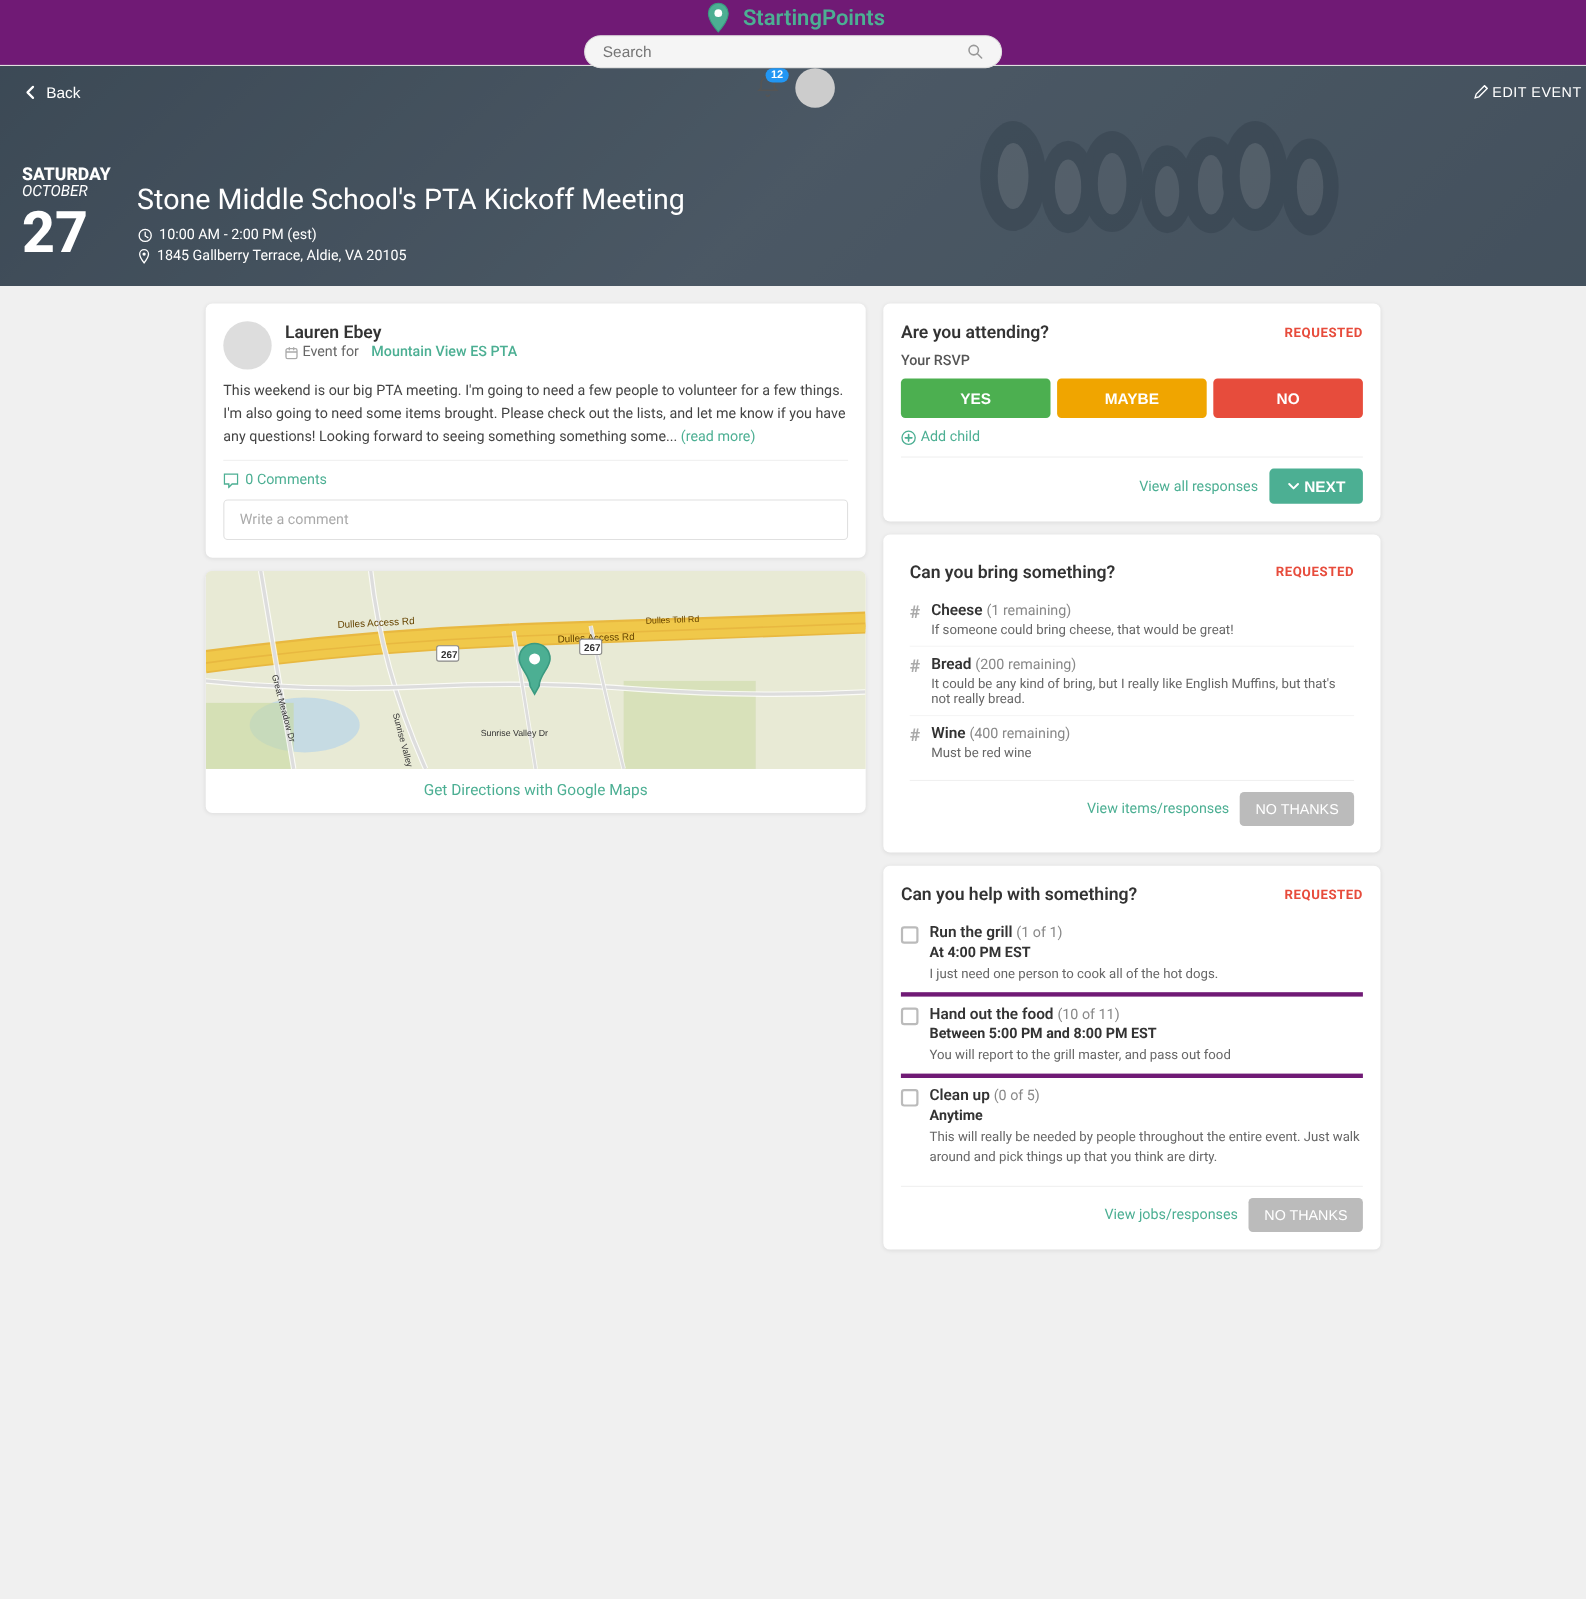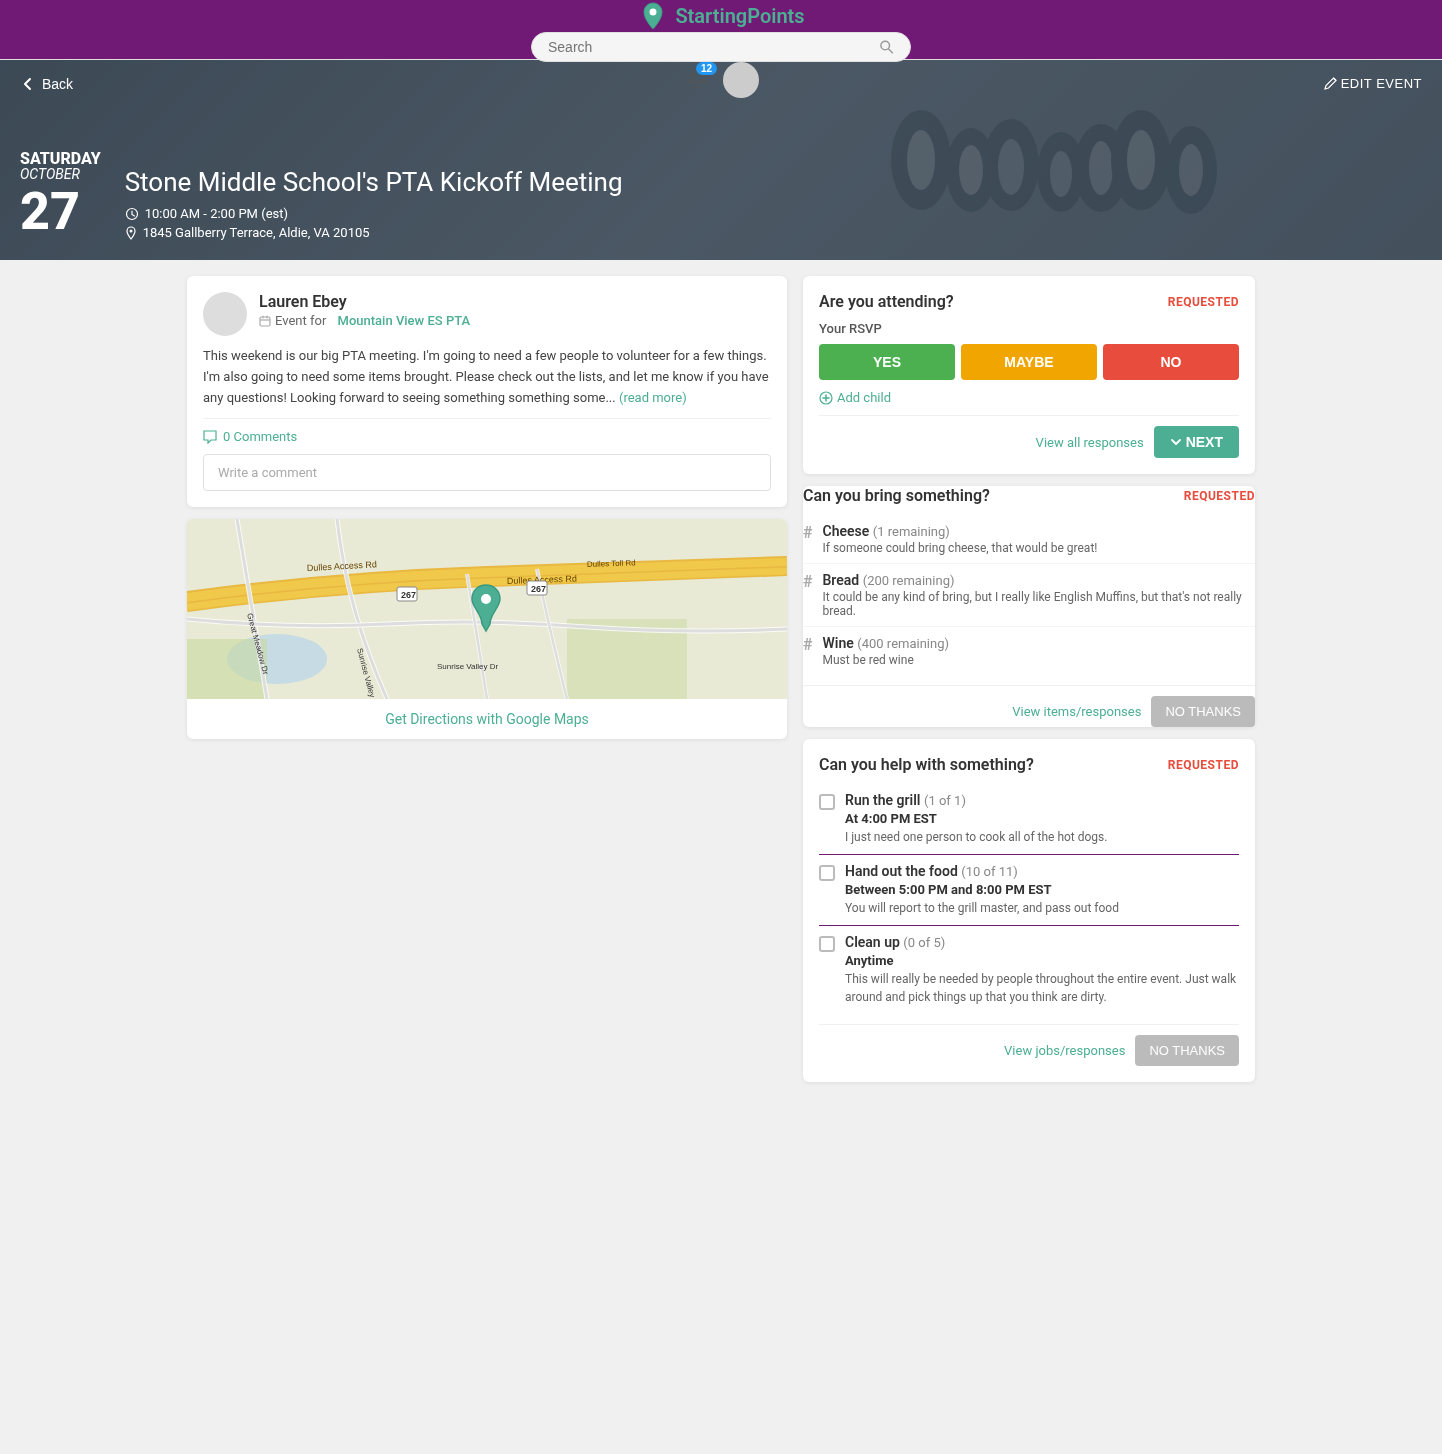--- a/index.html
+++ b/index.html
@@ -116,21 +116,21 @@
       font-size: 14px;
       cursor: pointer;
       display: flex;
       align-items: center;
       gap: 6px;
       z-index: 5;
     }
     .edit-btn {
       position: absolute;
       top: 16px;
-      right: 20px;
+      right: 4px;
       background: none;
       border: none;
       color: #fff;
       font-size: 13px;
       cursor: pointer;
       display: flex;
       align-items: center;
       gap: 4px;
       z-index: 5;
       font-weight: 500;
@@ -251,41 +251,41 @@
     .rsvp-btn-no { background: #e74c3c; color: #fff; border: none; padding: 10px 28px; border-radius: 4px; font-weight: 700; font-size: 14px; cursor: pointer; flex: 1; }
     .add-child-link { color: #4CAF93; font-size: 13px; cursor: pointer; display: flex; align-items: center; gap: 4px; }
     .rsvp-footer { display: flex; justify-content: flex-end; align-items: center; gap: 10px; margin-top: 10px; border-top: 1px solid #f0f0f0; padding-top: 10px; }
     .view-responses-link { color: #4CAF93; font-size: 13px; cursor: pointer; }
     .next-btn { background: #4CAF93; color: #fff; border: none; padding: 8px 16px; border-radius: 4px; font-size: 14px; cursor: pointer; display: flex; align-items: center; gap: 4px; font-weight: 600; }
 
     
     .bring-card {
       background: #fff;
       border-radius: 6px;
-      padding: 0;
+      padding: 24px;
       box-shadow: 0 1px 4px rgba(0,0,0,0.08);
     }
     .bring-item { display: flex; align-items: flex-start; gap: 10px; padding: 8px 0; border-bottom: 1px solid #f5f5f5; }
     .bring-item:last-of-type { border-bottom: none; }
     .hash-icon { color: #aaa; font-size: 16px; font-weight: 700; flex-shrink: 0; }
     .bring-item-name { font-weight: 600; font-size: 14px; }
     .bring-item-count { color: #888; font-size: 13px; font-weight: 400; }
     .bring-item-desc { font-size: 12px; color: #666; margin-top: 2px; }
     .card-footer { display: flex; justify-content: flex-end; align-items: center; gap: 10px; margin-top: 10px; border-top: 1px solid #f0f0f0; padding-top: 10px; }
     .view-items-link { color: #4CAF93; font-size: 13px; cursor: pointer; }
     .no-thanks-btn { background: #bbb; color: #fff; border: none; padding: 8px 14px; border-radius: 4px; font-size: 13px; cursor: pointer; font-weight: 500; }
 
     
     .help-card {
       background: #fff;
       border-radius: 6px;
       padding: 16px;
       box-shadow: 0 1px 4px rgba(0,0,0,0.08);
     }
-    .help-item { display: flex; align-items: flex-start; gap: 10px; padding: 8px 0; border-bottom: 1px solid #701a75; }
+    .help-item { display: flex; align-items: flex-start; gap: 10px; padding: 8px 0; border-bottom: 4px solid #701a75; }
     .help-item:last-of-type { border-bottom: none; }
     .checkbox-sq {
       width: 16px;
       height: 16px;
       border: 2px solid #bbb;
       border-radius: 3px;
       flex-shrink: 0;
       margin-top: 2px;
       background: #fff;
     }

